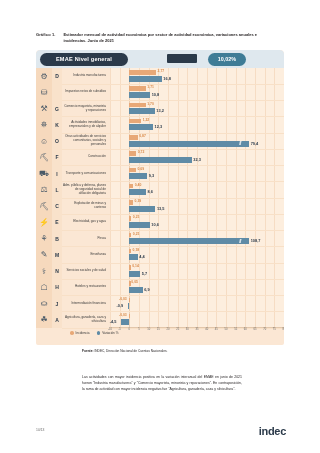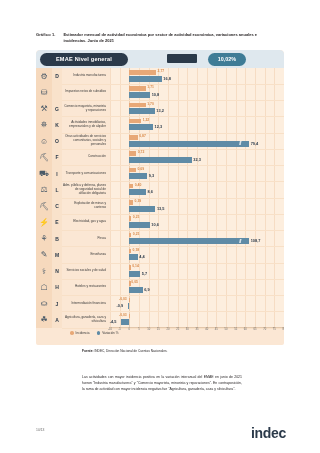--- a/index.html
+++ b/index.html
@@ -161,21 +161,21 @@
     font-size:3.5px; line-height:1.75; color:#231f20; text-align:justify;
   }
 
   
   .pg-num {
     position:absolute; left:36px; top:428px;
     font-size:3.4px; color:#6b6b6b;
   }
   .logo {
     position:absolute; right:34px; top:425px;
-    font-size:14px; font-weight:bold; color:#2b3a4a; letter-spacing:-.3px;
+    font-size:11px; font-weight:bold; color:#2b3a4a; letter-spacing:-.3px;
   }
 </style>
 </head>
 <body>
 
 <div id="page">
 
   <div class="title-row">
     <div class="title-label">Gráfico 1.</div>
     <div class="title-text">Estimador mensual de actividad económica por sector de actividad económica, variaciones anuales e incidencias. Junio de 2021</div>

